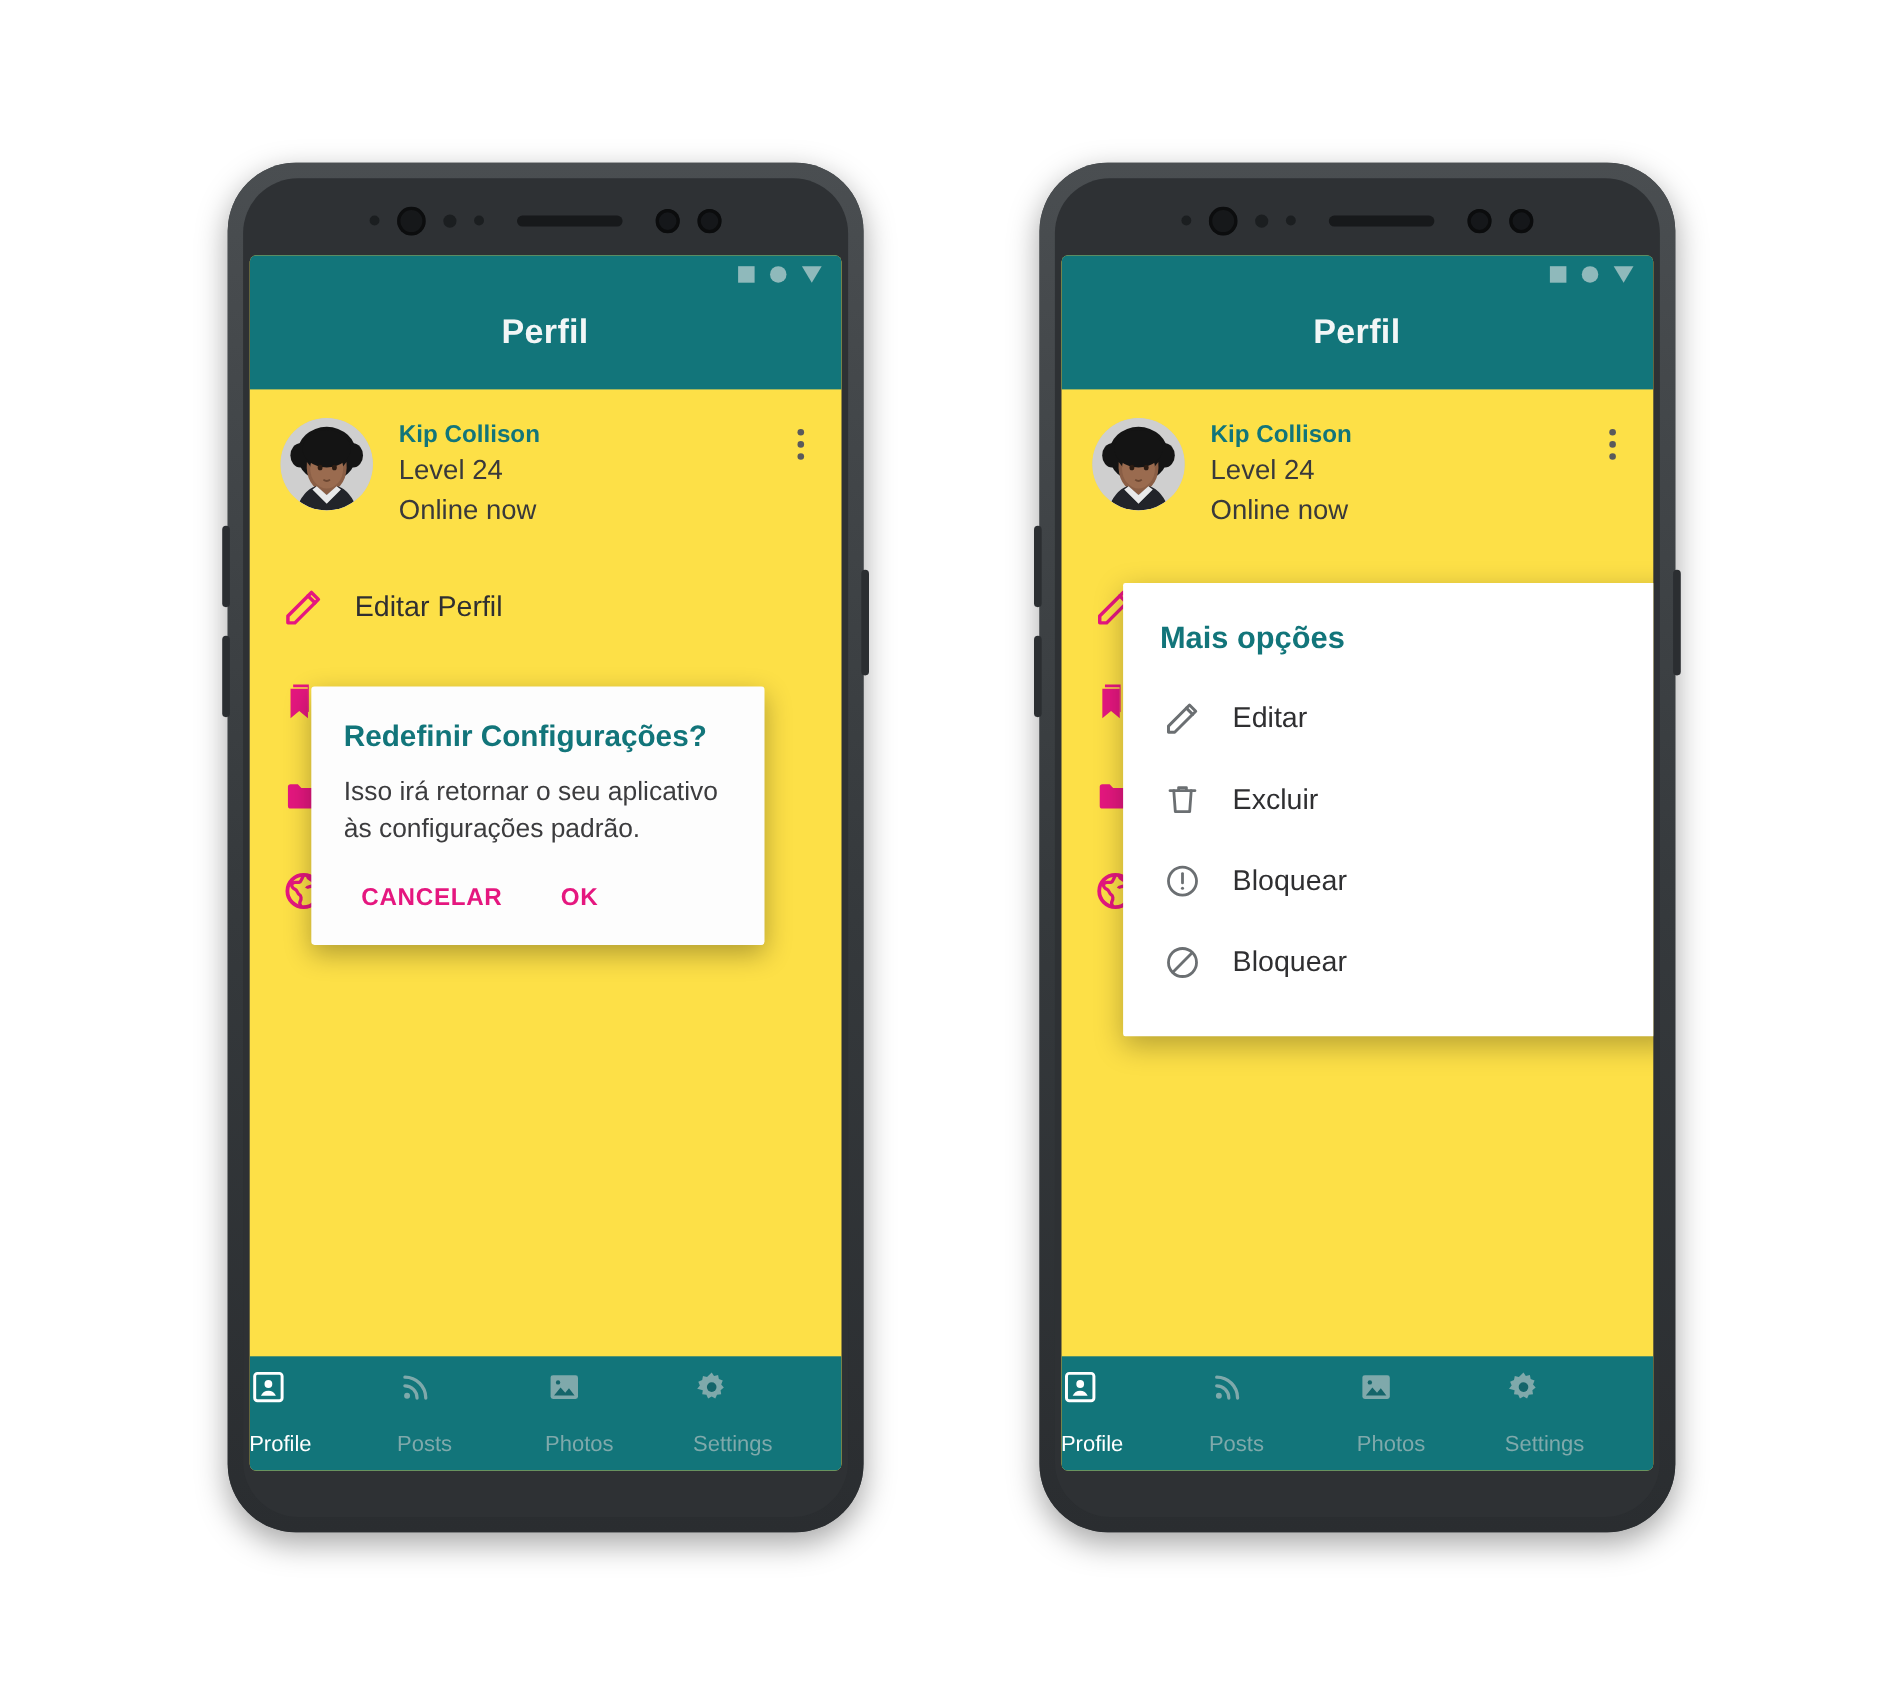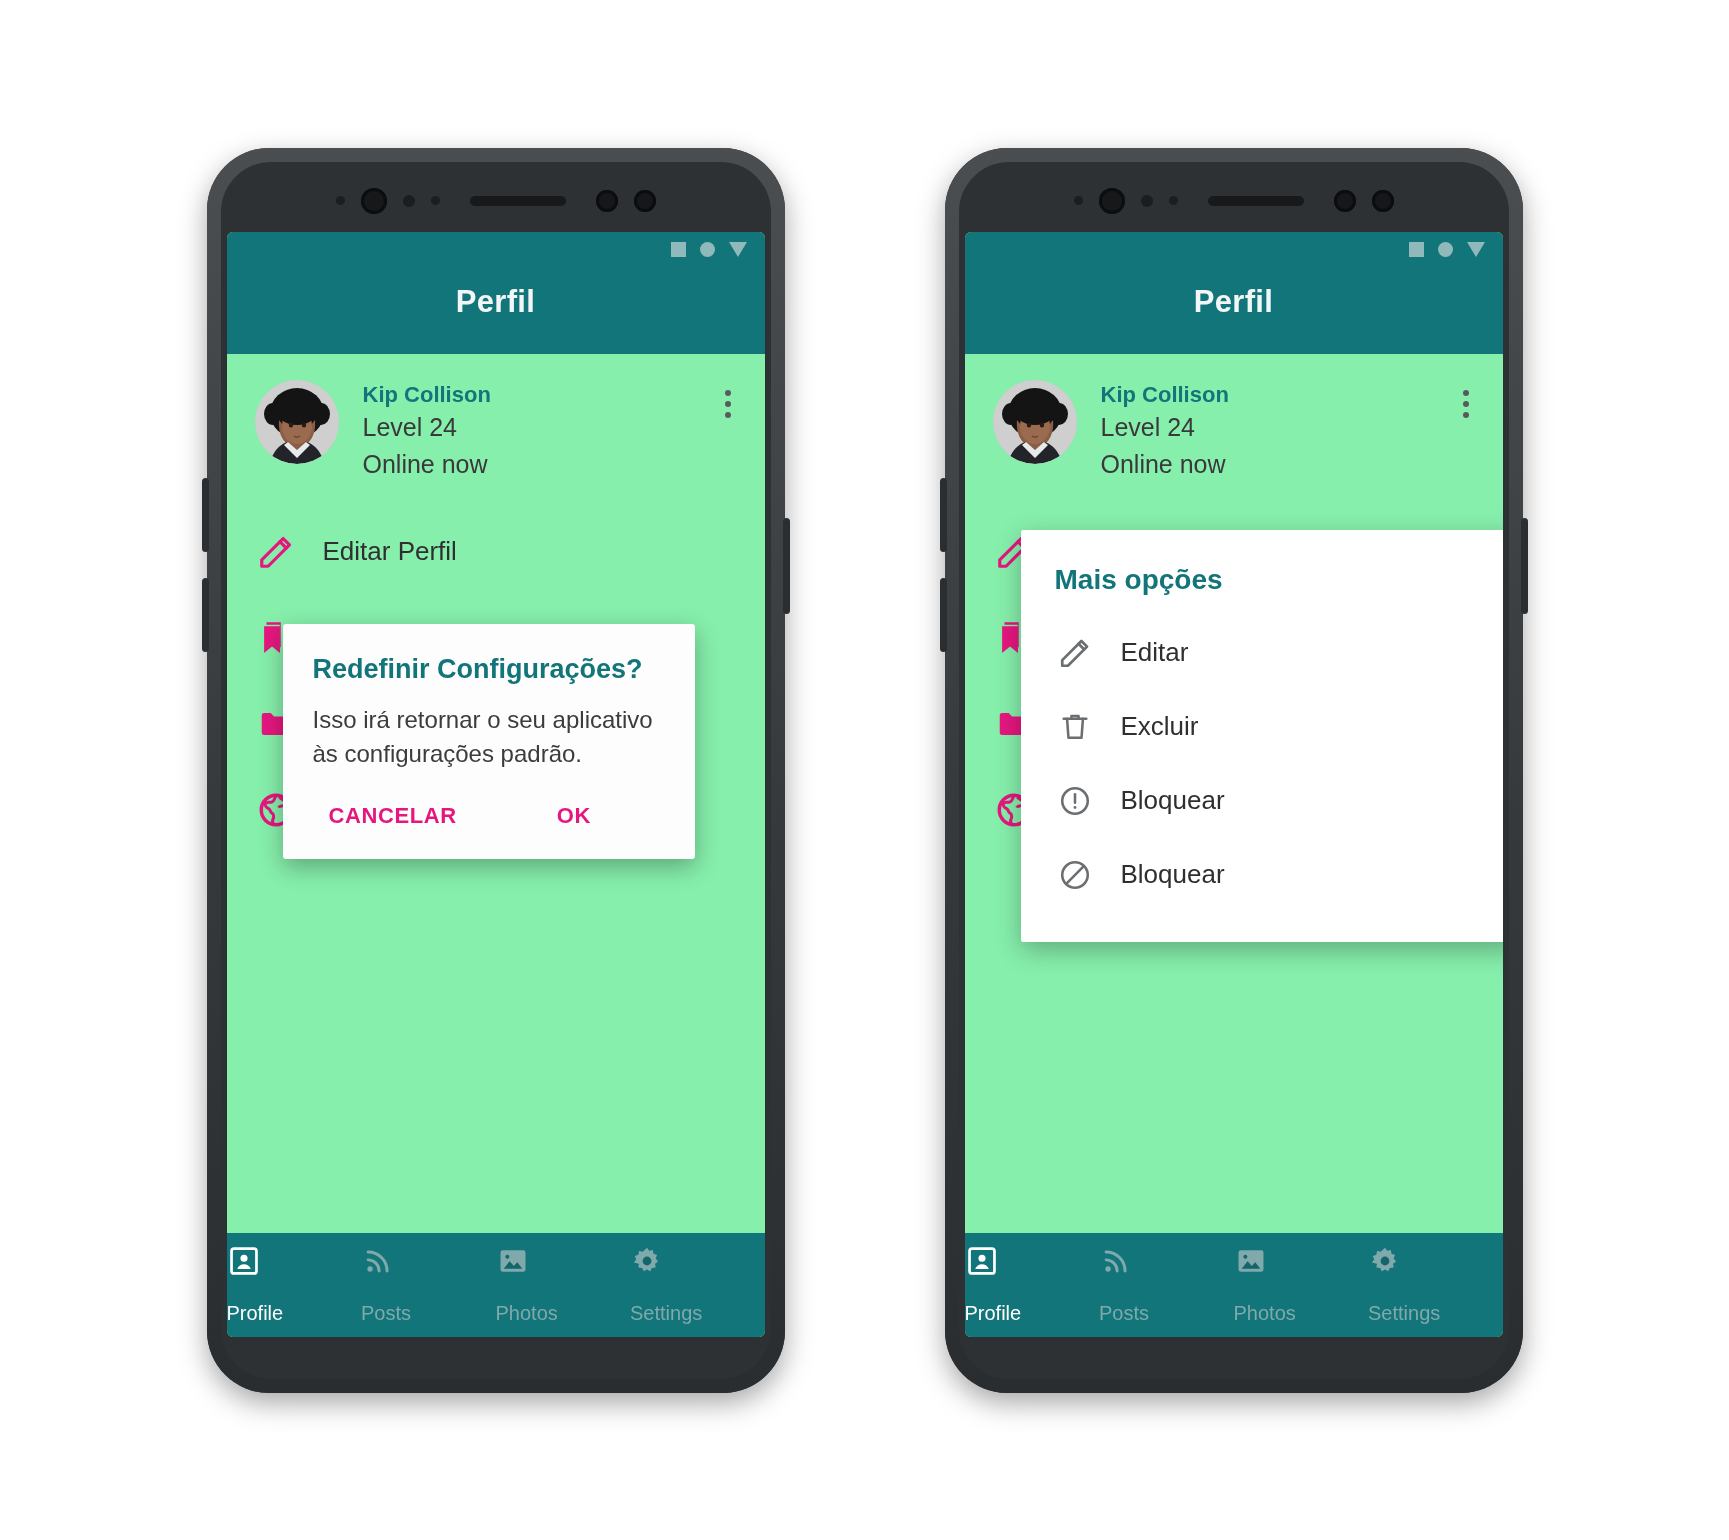--- a/index.html
+++ b/index.html
@@ -65,21 +65,21 @@
        box-shadow:inset 0 0 0 3px #0b0c0d;}
   .sp2{width:22px;height:22px;border-radius:50%;background:#15171a;
        box-shadow:inset 0 0 0 3px #0b0c0d;}
   .gapx{width:16px;}
   .gapxl{width:30px;}
 
   
   .screen{
     position:absolute;
     left:20px;right:20px;top:84px;bottom:56px;
-    background:#86efac;
+    background:#fde047;
     border-radius:6px;
     overflow:hidden;
     z-index:3;
   }
 
   
   .appbar{
     background:#12757a;
     height:122px;
     position:relative;
@@ -160,21 +160,21 @@
     padding:30px 30px 16px 30px;
     box-sizing:border-box;
   }
   .dlg-title{
     font-size:27px;font-weight:700;color:#12757a;margin-bottom:18px;
   }
   .dlg-body{
     font-size:24px;color:#3c3c3e;line-height:1.42;
   }
   .dlg-actions{
-    display:flex;justify-content:flex-start;gap:96px;
+    display:flex;justify-content:flex-start;gap:49px;
     margin-top:28px;padding:0 14px 10px 14px;
   }
   .dlg-btn{
     font-size:22px;font-weight:700;color:#e5177f;letter-spacing:.6px;
     background:none;border:none;padding:4px 2px;cursor:pointer;
     font-family:"Liberation Sans", sans-serif;
   }
 
   
   .sheet{

